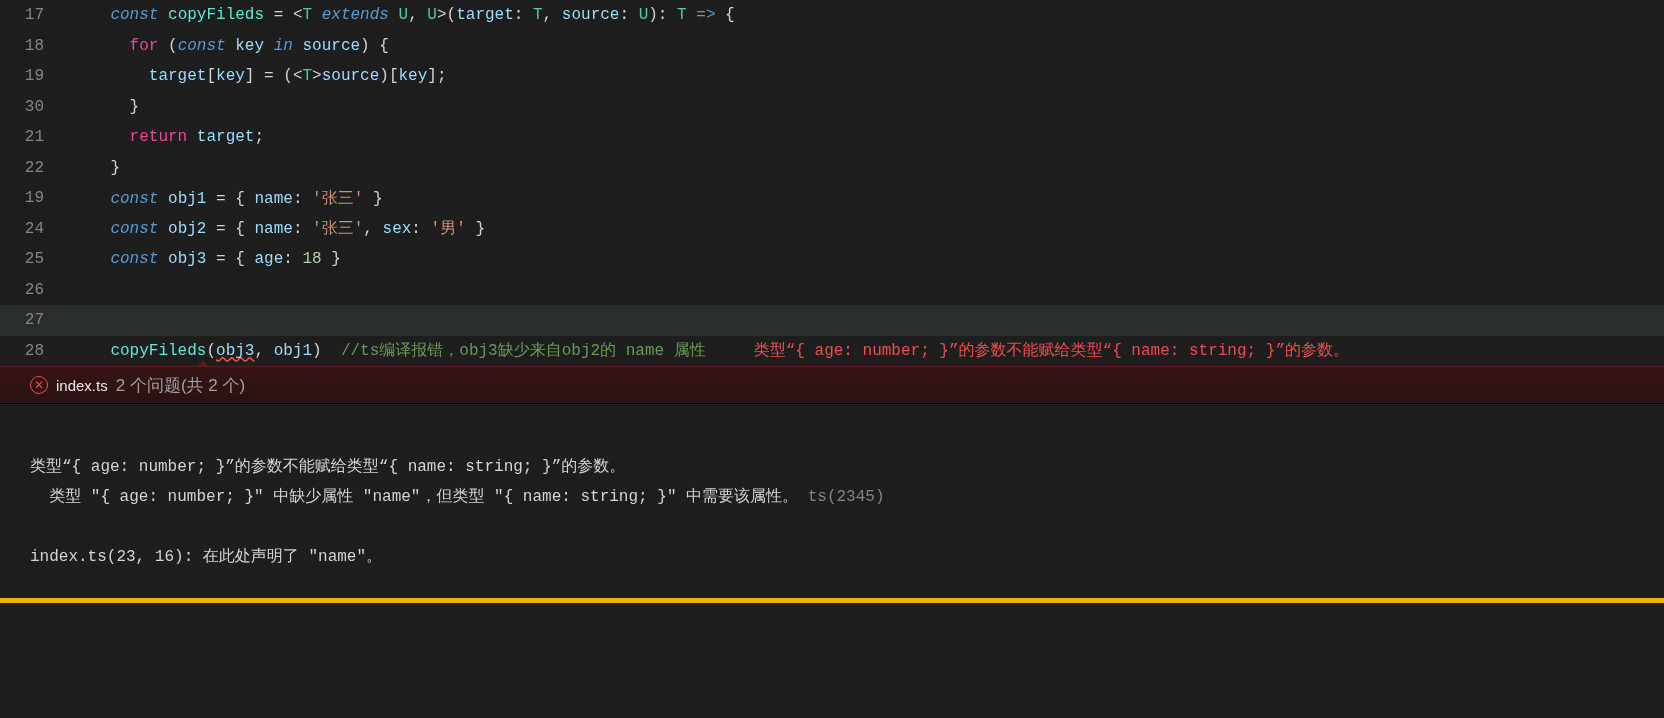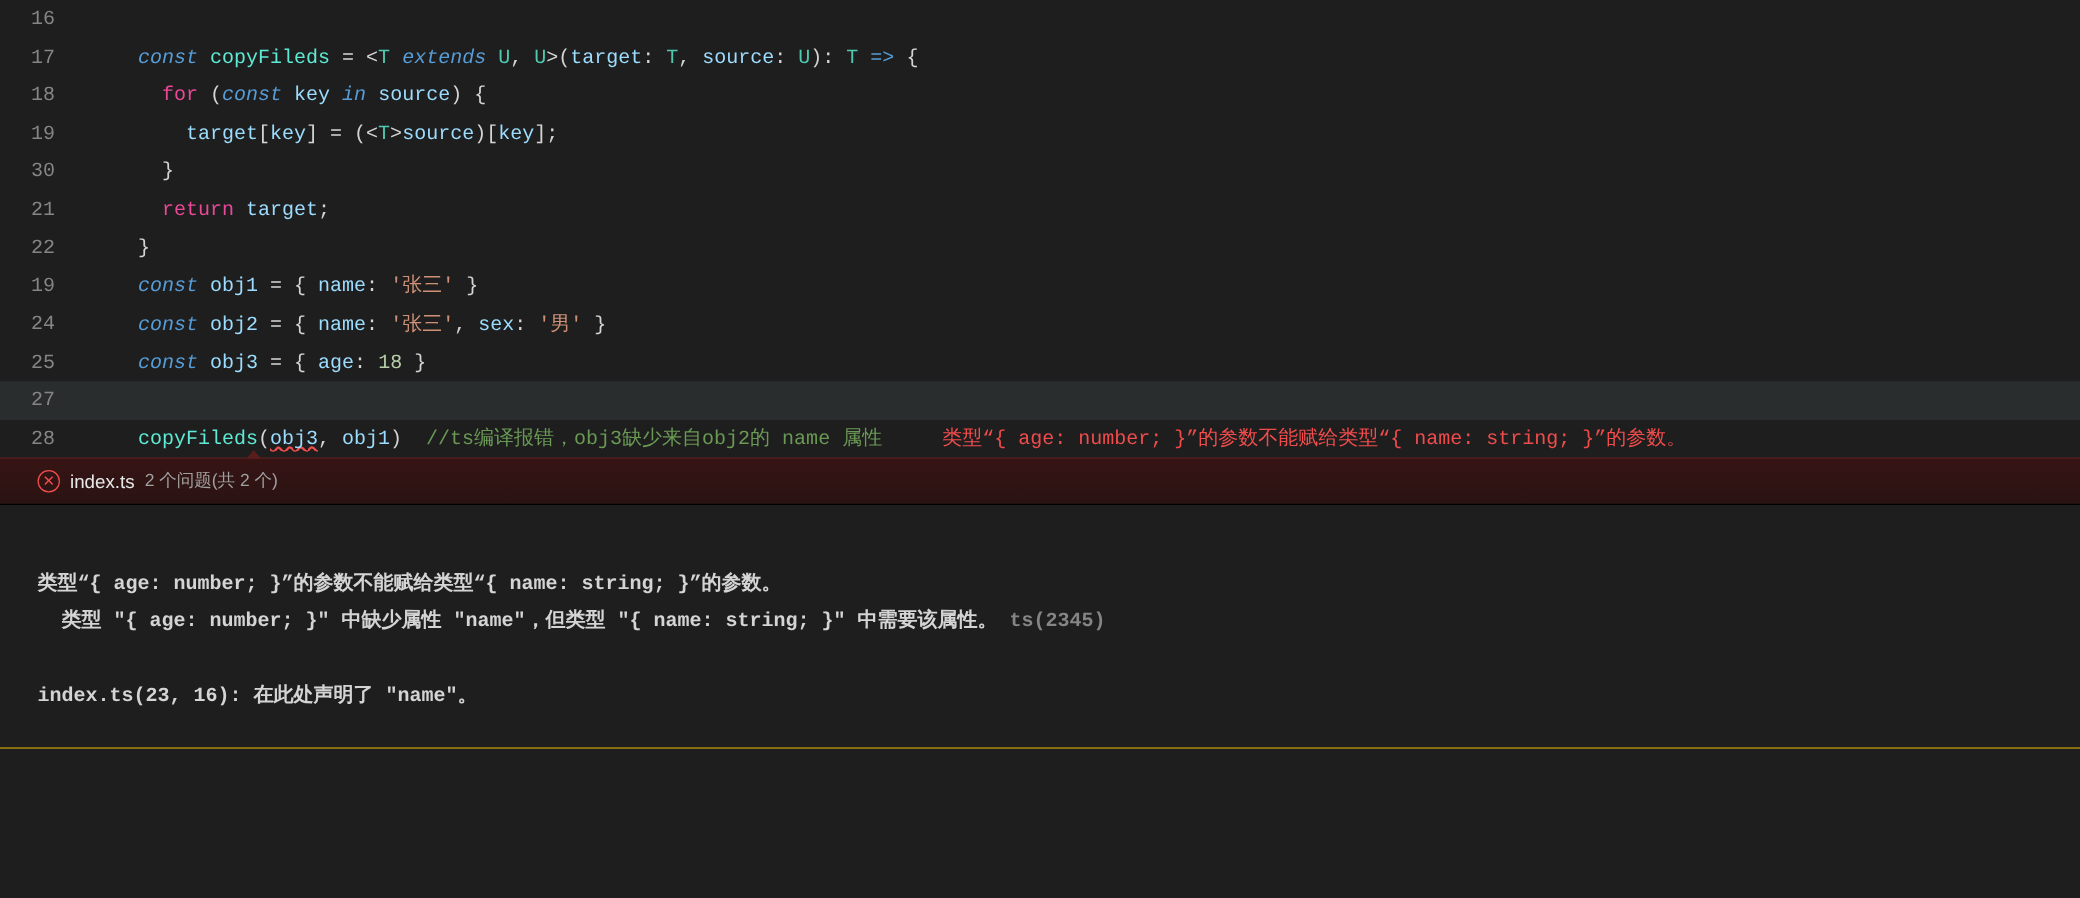--- a/index.html
+++ b/index.html
@@ -64,47 +64,46 @@
     padding-left: 30px;
     gap: 8px;
     font-family: -apple-system, "Segoe UI", sans-serif;
     font-size: 15px;
   }
   .err-icon-circle {
     width:18px;height:18px;border:1.5px solid #f14c4c;border-radius:50%;
     display:flex;align-items:center;justify-content:center;color:#f14c4c;font-size:12px;line-height:1;
   }
   .problems-header .fname { color: #e8e8e8; }
-  .problems-header .count { color: #a0a0a0; font-size:14px;}
+  .problems-header .count { color: #a0a0a0; font-size:17px;}
   .problems-body {
     background: #1e1e1e;
-    border-bottom: 1px solid #eab308;
+    border-bottom: 5px solid #eab308;
     padding: 18px 30px 26px 30px;
     font-size: 16px;
     line-height: 30px;
     white-space: pre;
     font-family: Menlo, Monaco, "Courier New", monospace;
-    font-weight: bold;
   }
   .problems-body .dim { color: #858585; }
 </style>
 </head>
 <body>
 
 <div class="editor" id="editor">
-    <div class="code-line"><div class="gutter">16</div><div class="content"></div></div>
     <div class="code-line"><div class="gutter">17</div><div class="content">    <span class="tk-var">const</span> <span class="tk-fn">copyFileds</span> <span class="tk-op">=</span> <span class="tk-punc">&lt;</span><span class="tk-type">T</span> <span class="tk-var">extends</span> <span class="tk-type">U</span><span class="tk-punc">,</span> <span class="tk-type">U</span><span class="tk-punc">&gt;(</span><span class="tk-ident">target</span><span class="tk-punc">:</span> <span class="tk-type">T</span><span class="tk-punc">,</span> <span class="tk-ident">source</span><span class="tk-punc">:</span> <span class="tk-type">U</span><span class="tk-punc">):</span> <span class="tk-type">T</span> <span class="tk-var">=&gt;</span> <span class="tk-punc">{</span></div></div>
     <div class="code-line"><div class="gutter">18</div><div class="content">      <span class="tk-kw">for</span> <span class="tk-punc">(</span><span class="tk-var">const</span> <span class="tk-ident">key</span> <span class="tk-var">in</span> <span class="tk-ident">source</span><span class="tk-punc">) {</span></div></div>
     <div class="code-line"><div class="gutter">19</div><div class="content">        <span class="tk-ident">target</span><span class="tk-punc">[</span><span class="tk-ident">key</span><span class="tk-punc">]</span> <span class="tk-op">=</span> <span class="tk-punc">(&lt;</span><span class="tk-type">T</span><span class="tk-punc">&gt;</span><span class="tk-ident">source</span><span class="tk-punc">)[</span><span class="tk-ident">key</span><span class="tk-punc">];</span></div></div>
     <div class="code-line"><div class="gutter">30</div><div class="content">      <span class="tk-punc">}</span></div></div>
     <div class="code-line"><div class="gutter">21</div><div class="content">      <span class="tk-kw">return</span> <span class="tk-ident">target</span><span class="tk-punc">;</span></div></div>
     <div class="code-line"><div class="gutter">22</div><div class="content">    <span class="tk-punc">}</span></div></div>
     <div class="code-line"><div class="gutter">19</div><div class="content">    <span class="tk-var">const</span> <span class="tk-ident">obj1</span> <span class="tk-op">=</span> <span class="tk-punc">{</span> <span class="tk-ident">name</span><span class="tk-punc">:</span> <span class="tk-str">'张三'</span> <span class="tk-punc">}</span></div></div>
     <div class="code-line"><div class="gutter">24</div><div class="content">    <span class="tk-var">const</span> <span class="tk-ident">obj2</span> <span class="tk-op">=</span> <span class="tk-punc">{</span> <span class="tk-ident">name</span><span class="tk-punc">:</span> <span class="tk-str">'张三'</span><span class="tk-punc">,</span> <span class="tk-ident">sex</span><span class="tk-punc">:</span> <span class="tk-str">'男'</span> <span class="tk-punc">}</span></div></div>
     <div class="code-line"><div class="gutter">25</div><div class="content">    <span class="tk-var">const</span> <span class="tk-ident">obj3</span> <span class="tk-op">=</span> <span class="tk-punc">{</span> <span class="tk-ident">age</span><span class="tk-punc">:</span> <span class="tk-num">18</span> <span class="tk-punc">}</span></div></div>
+    <div class="code-line"><div class="gutter">26</div><div class="content"></div></div>
     <div class="code-line hl"><div class="gutter">27</div></div>
     <div class="code-line"><div class="gutter">28</div><div class="content">    <span class="tk-fn">copyFileds</span><span class="tk-punc">(</span><span class="tk-ident squiggle">obj3</span><span class="tk-punc">,</span> <span class="tk-ident">obj1</span><span class="tk-punc">)</span>  <span class="tk-cmt">//ts编译报错，obj3缺少来自obj2的 name 属性</span>     <span class="tk-err">类型“{ age: number; }”的参数不能赋给类型“{ name: string; }”的参数。</span><div class="marker"></div></div></div>
   </div>
 
 <div class="problems-header">
   <span class="err-icon-circle">✕</span>
   <span class="fname">index.ts</span>
   <span class="count">2 个问题(共 2 个)</span>
 </div>
 

